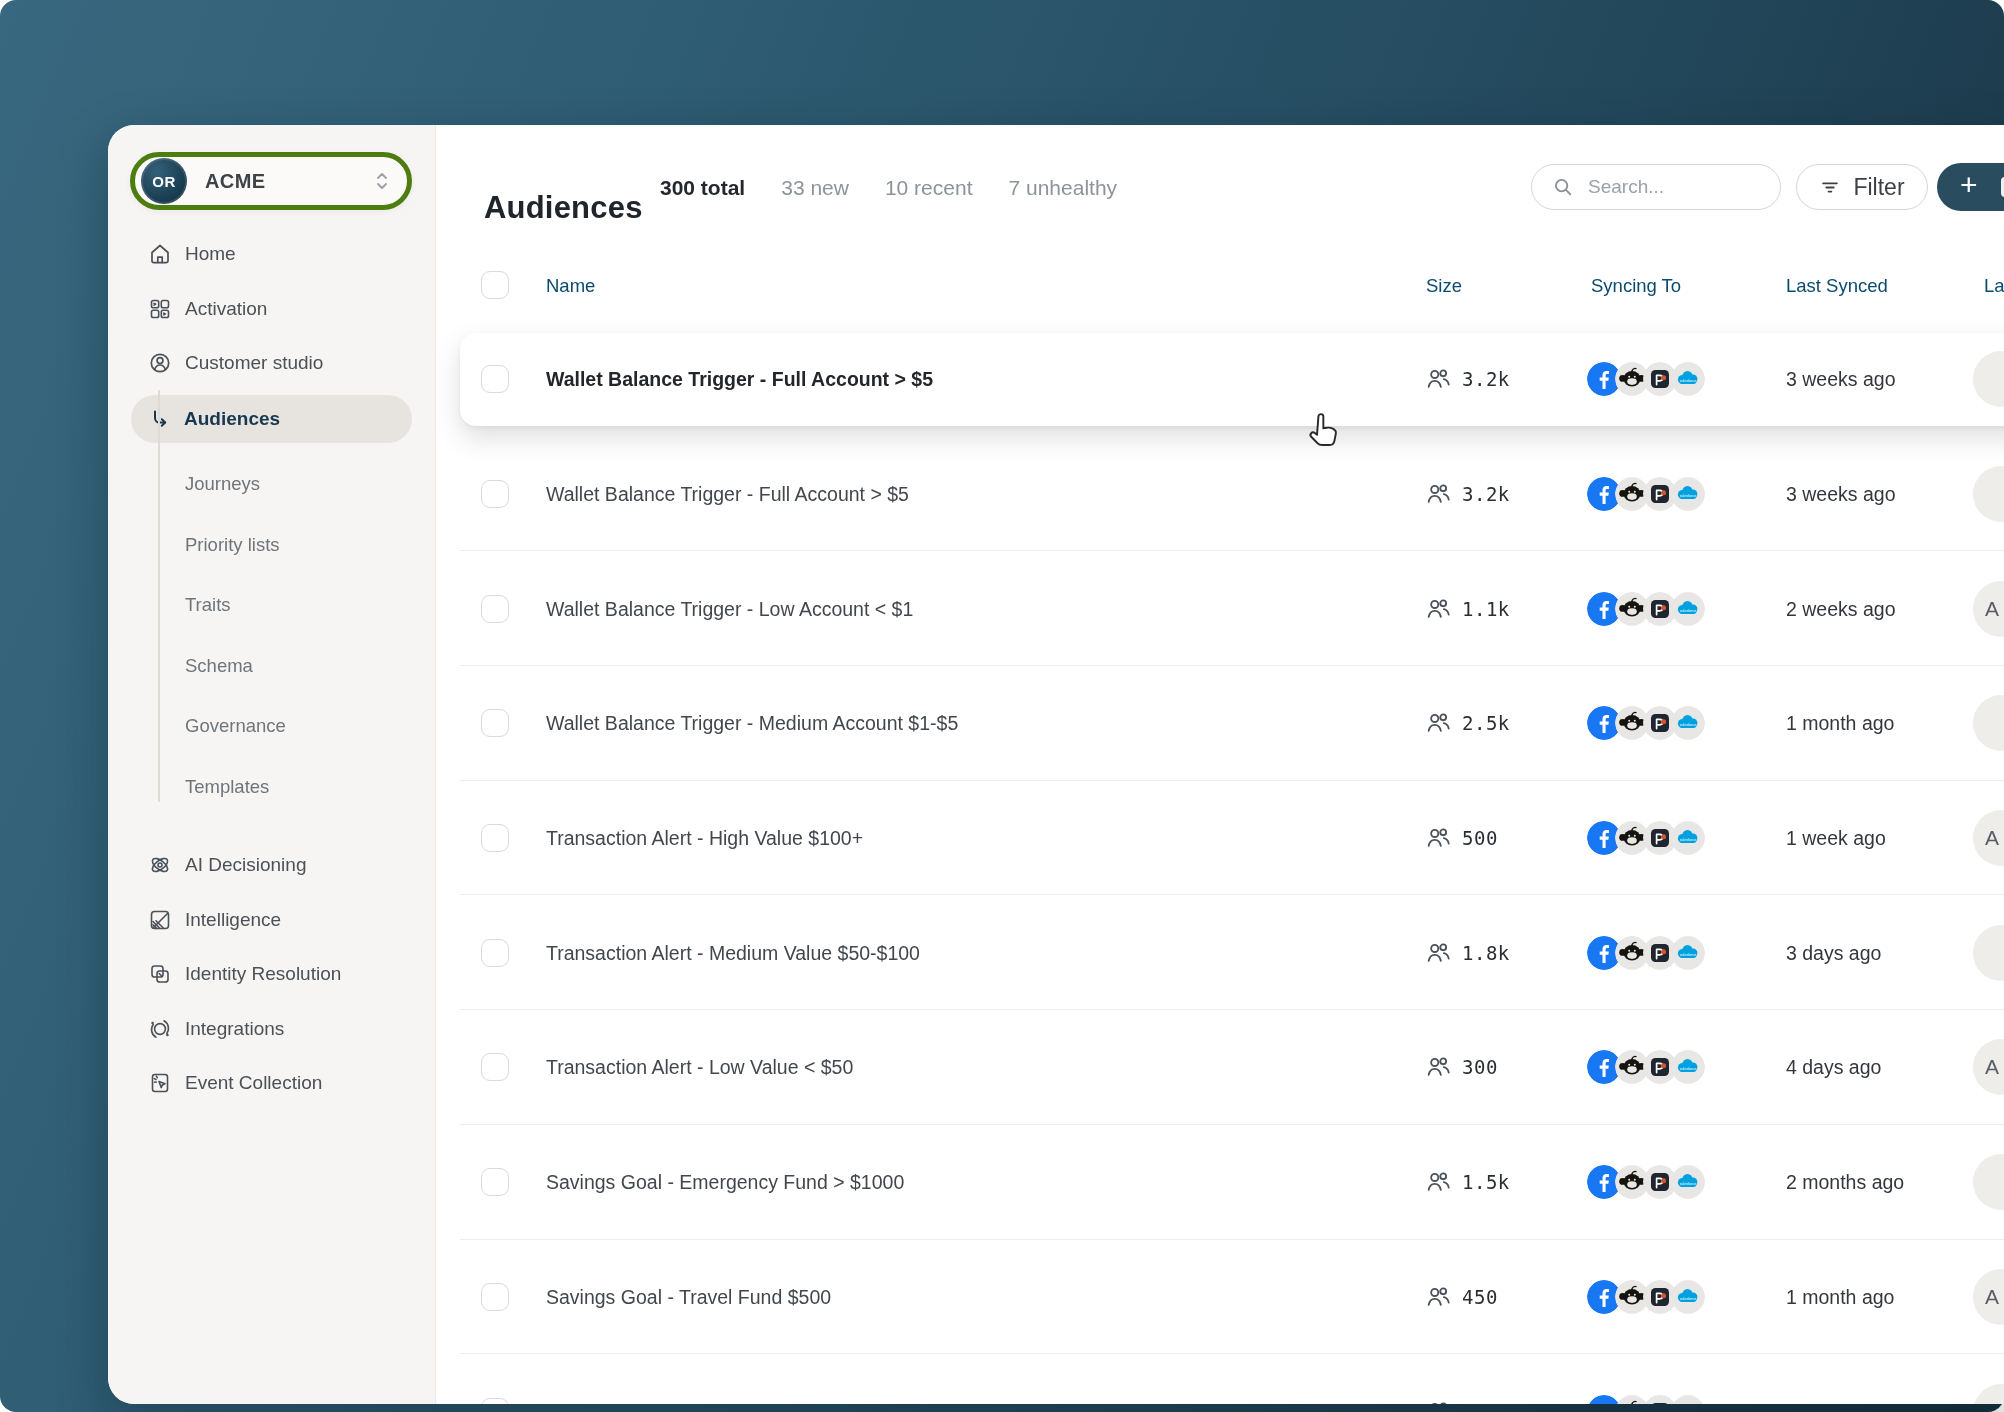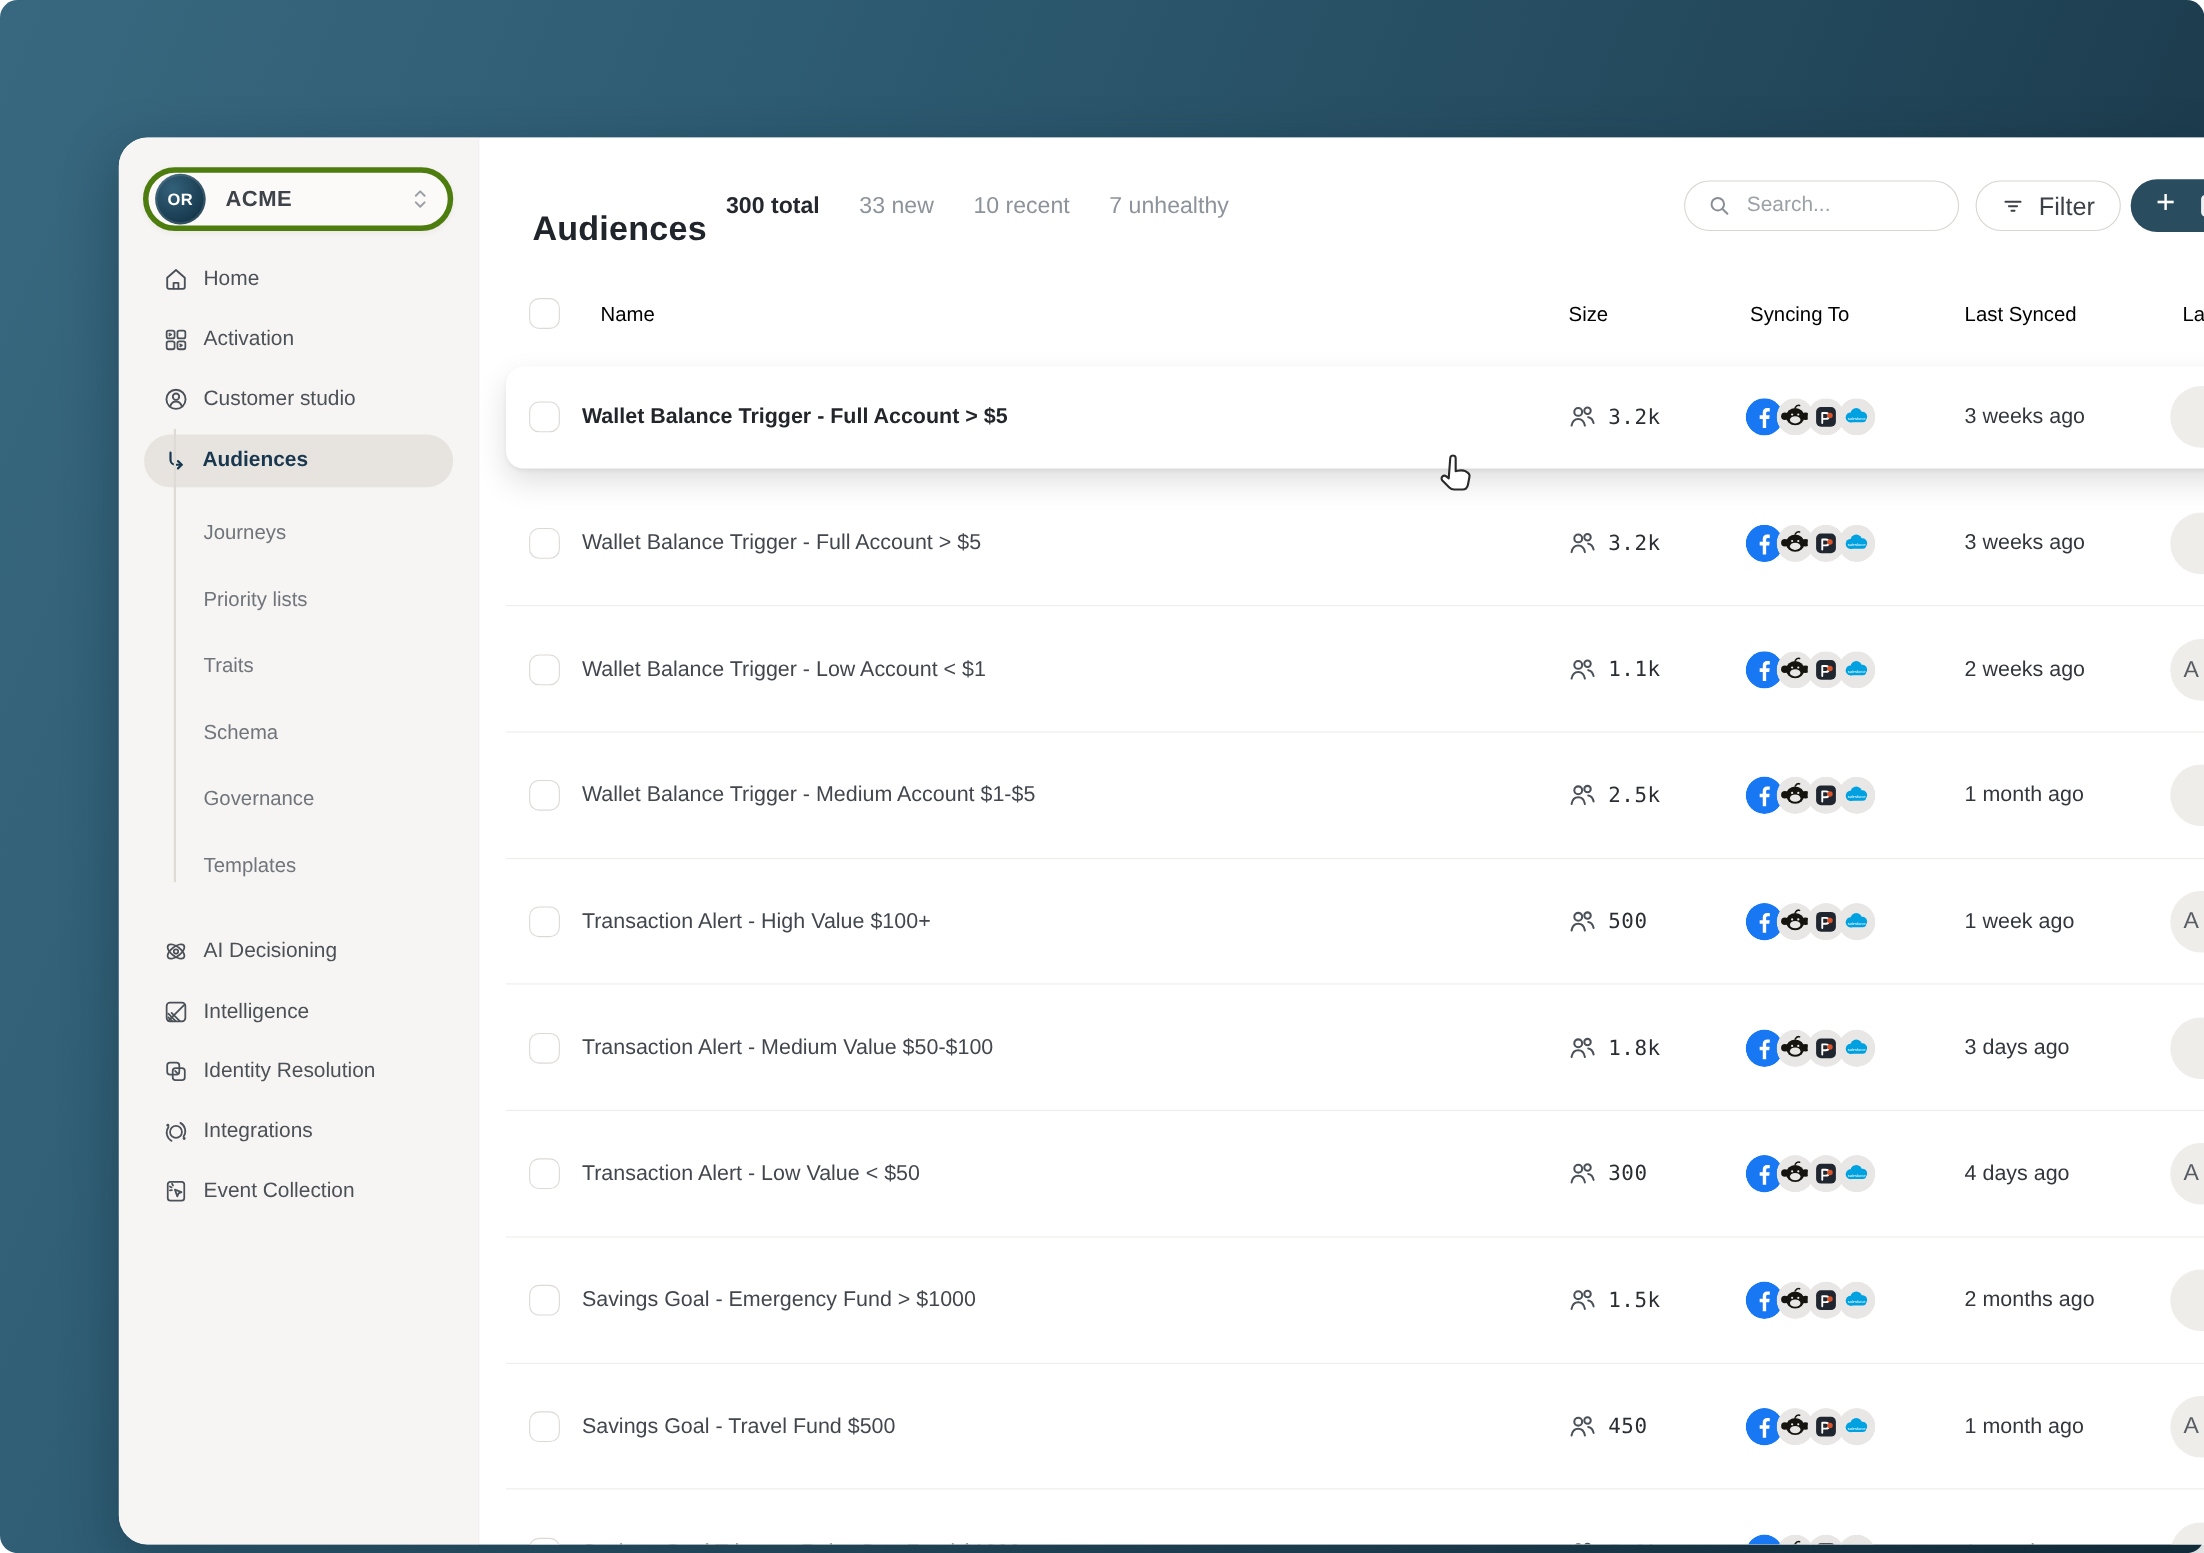--- a/index.html
+++ b/index.html
@@ -78,40 +78,40 @@
     display:flex;align-items:center;justify-content:center;gap:12px;cursor:pointer;
   }
   .filter-label{font-size:23px;color:#3c4147;font-weight:500;}
   .create-btn{
     position:absolute;left:1501px;top:38px;width:150px;height:48px;border-radius:24px;
     background:#294c5f;display:flex;align-items:center;color:#fff;cursor:pointer;overflow:hidden;
   }
   .create-plus{font-size:30px;font-weight:400;margin-left:23px;line-height:1;transform:translateY(-2px);}
   .create-sliver{position:absolute;left:64px;top:14px;width:14px;height:20px;border-radius:4px;background:rgba(255,255,255,.92);}
   
-  .th{position:absolute;top:150px;font-size:18.5px;color:#000000;white-space:nowrap;}
+  .th{position:absolute;top:150px;font-size:18.5px;color:#0c4a6e;white-space:nowrap;}
   .th-name{left:110px;} .th-size{left:990px;} .th-sync{left:1155px;} .th-synced{left:1350px;} .th-last{left:1548px;}
   .checkbox{
     width:28px;height:28px;border:1.5px solid #ddd9d5;border-radius:9px;background:#fff;
     box-sizing:border-box;cursor:pointer;display:inline-block;
   }
   .hdr-check{position:absolute;left:45px;top:146px;}
   .rows{position:absolute;left:0;right:0;top:197px;}
   .row{height:114.7px;position:relative;cursor:pointer;}
   .row > span{position:absolute;top:50%;transform:translateY(-50%);z-index:1;}
   .row:not(.row-hovered)::after{
     content:"";position:absolute;left:24px;right:0;bottom:0;border-bottom:1px solid #ededea;
   }
   .row:first-child::after{display:none;}
   .row-hovered::before{
     content:"";position:absolute;left:24px;right:-36px;top:11px;bottom:11px;background:#fff;
     border-radius:16px;box-shadow:0 2px 4px rgba(0,0,0,.05),0 12px 28px rgba(0,0,0,.13);
   }
   .c-check{left:45px;}
-  .c-name{left:93px;font-size:19.5px;color:#42474e;white-space:nowrap;text-align:right;}
+  .c-name{left:110px;font-size:19.5px;color:#42474e;white-space:nowrap;text-align:right;}
   .row-hovered .c-name{font-weight:700;color:#22262b;}
   .c-size-ico{left:989px;width:26px;height:26px;}
   .c-size{left:1026px;font-family:"DejaVu Sans Mono",monospace;font-size:19px;letter-spacing:.5px;color:#2a2e33;}
   .c-sync{left:1151px;display:flex;}
   .sync-ico{width:34px;height:34px;border-radius:50%;overflow:hidden;flex:0 0 auto;}
   .sync-ico + .sync-ico{margin-left:-6px;}
   .sync-ico svg{display:block;}
   .c-synced{left:1350px;font-size:19.5px;color:#33373d;white-space:nowrap;}
   .c-avatar{
     left:1537px;width:56px;height:56px;border-radius:50%;background:#efedea;

